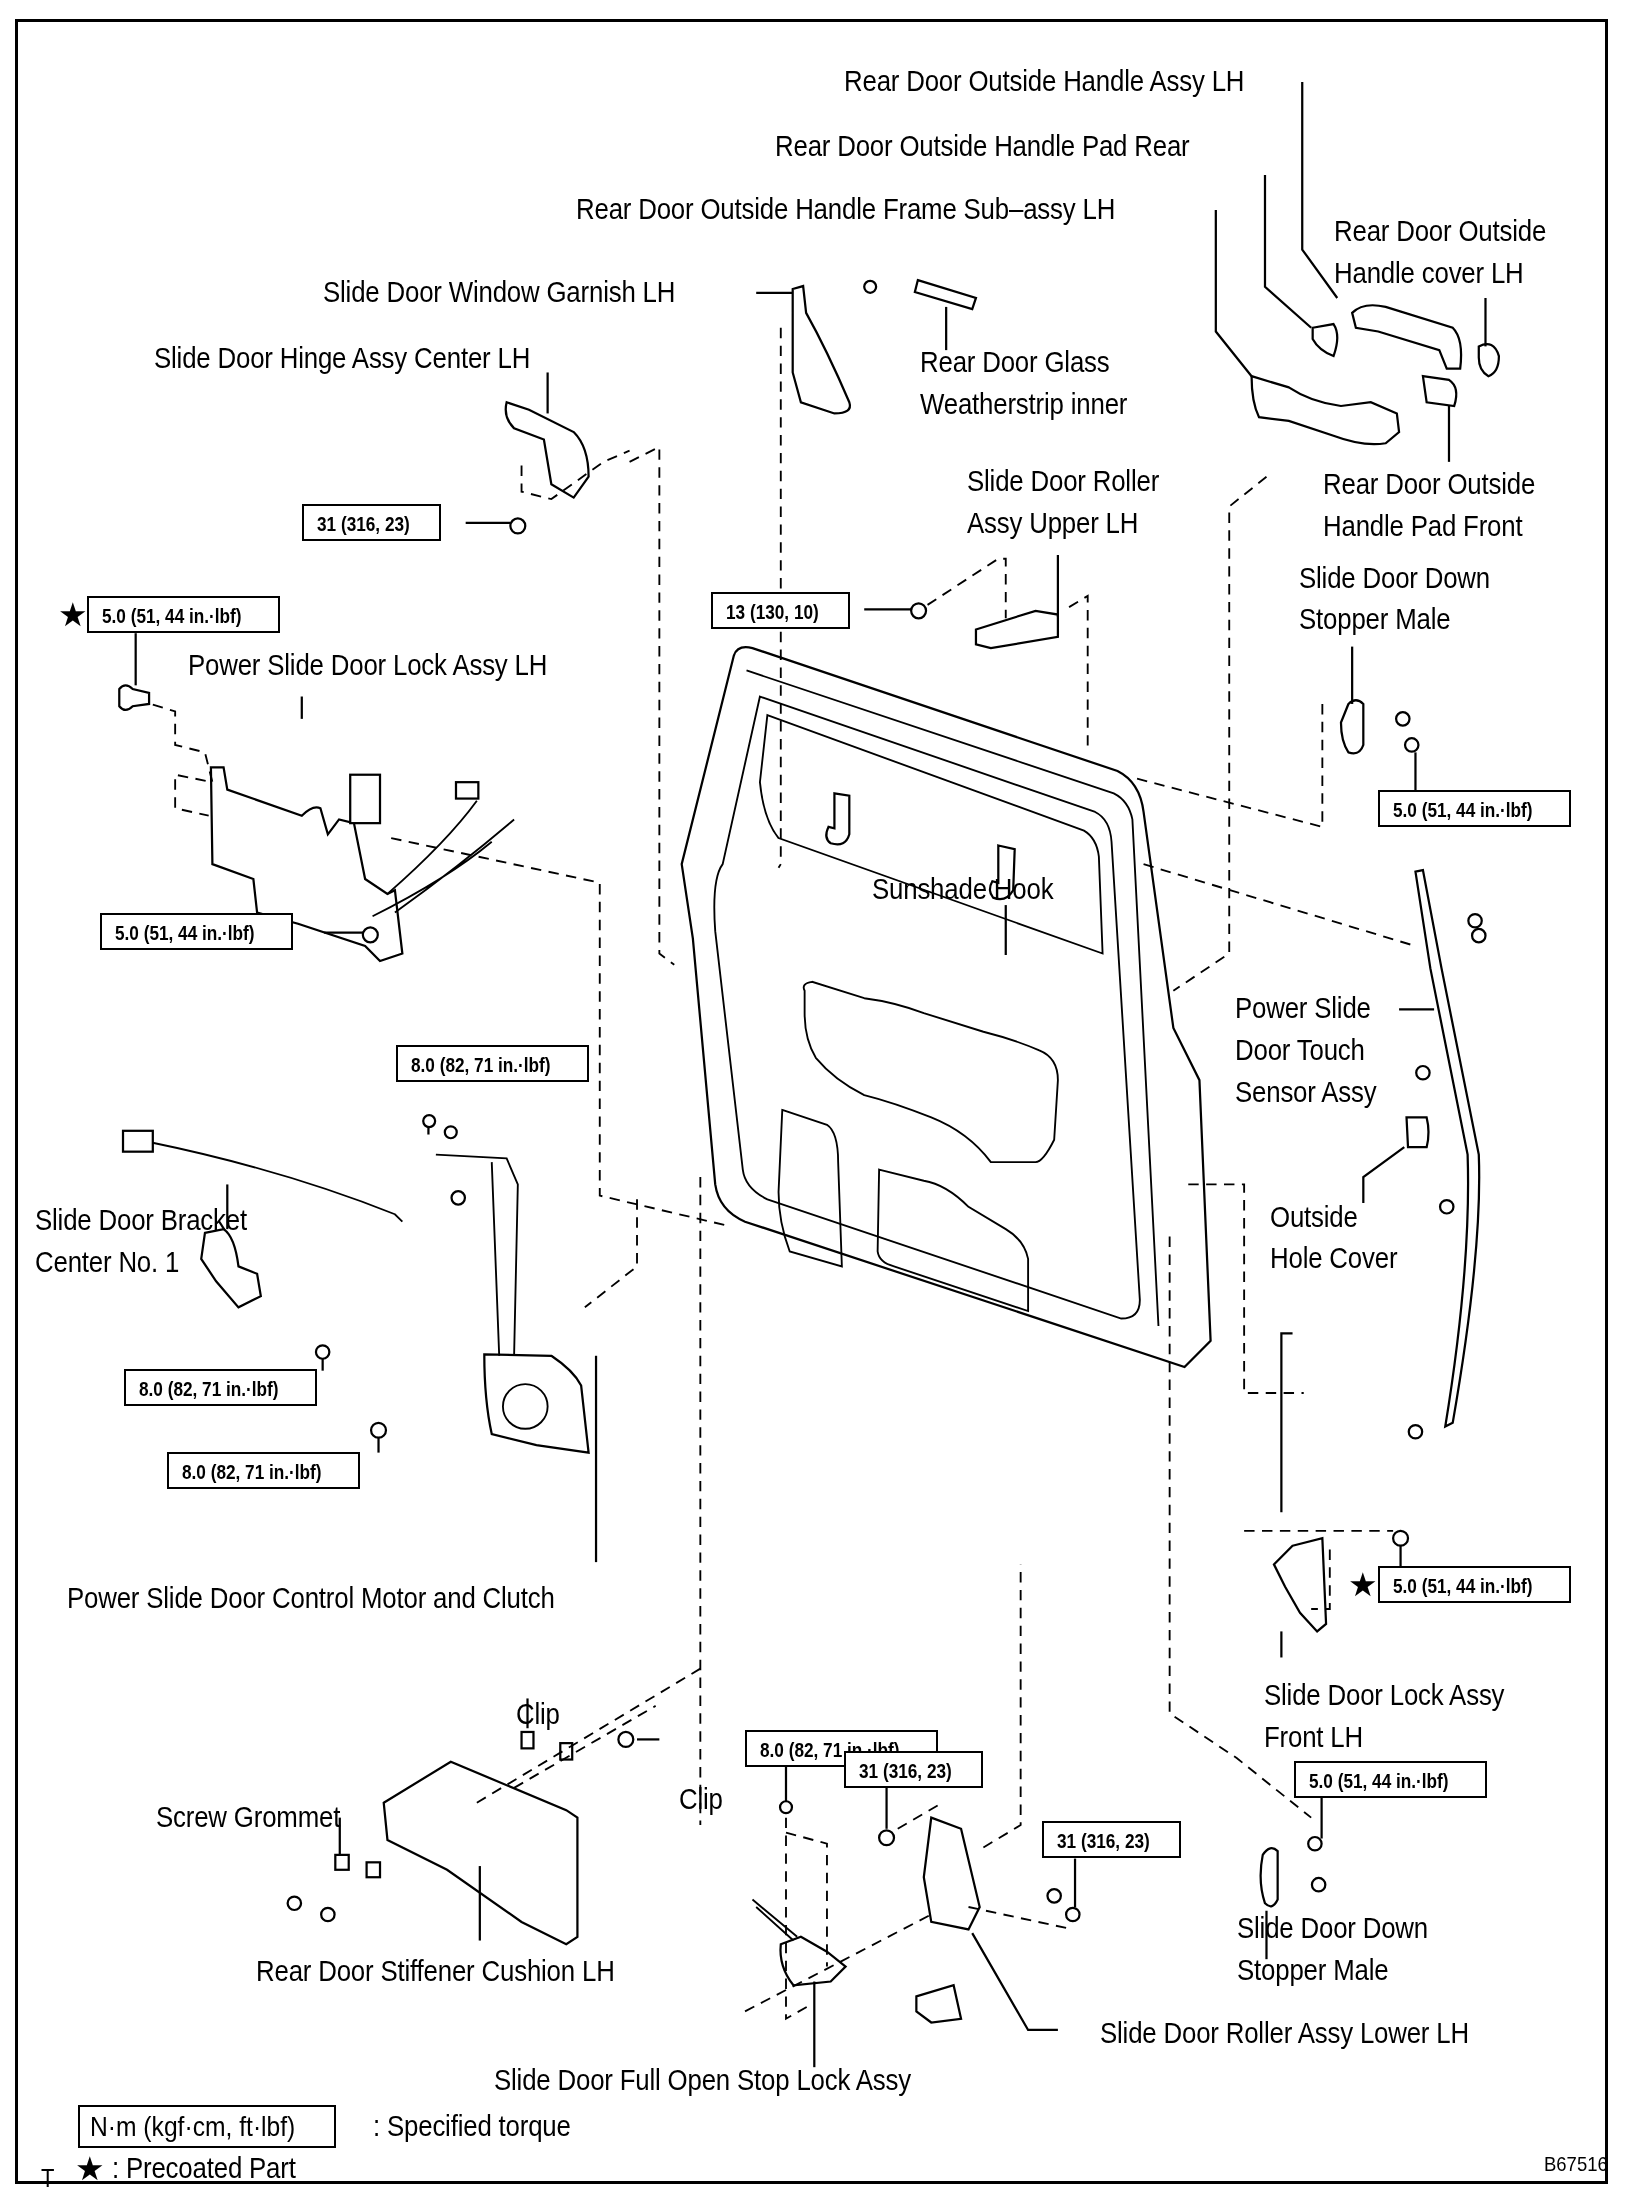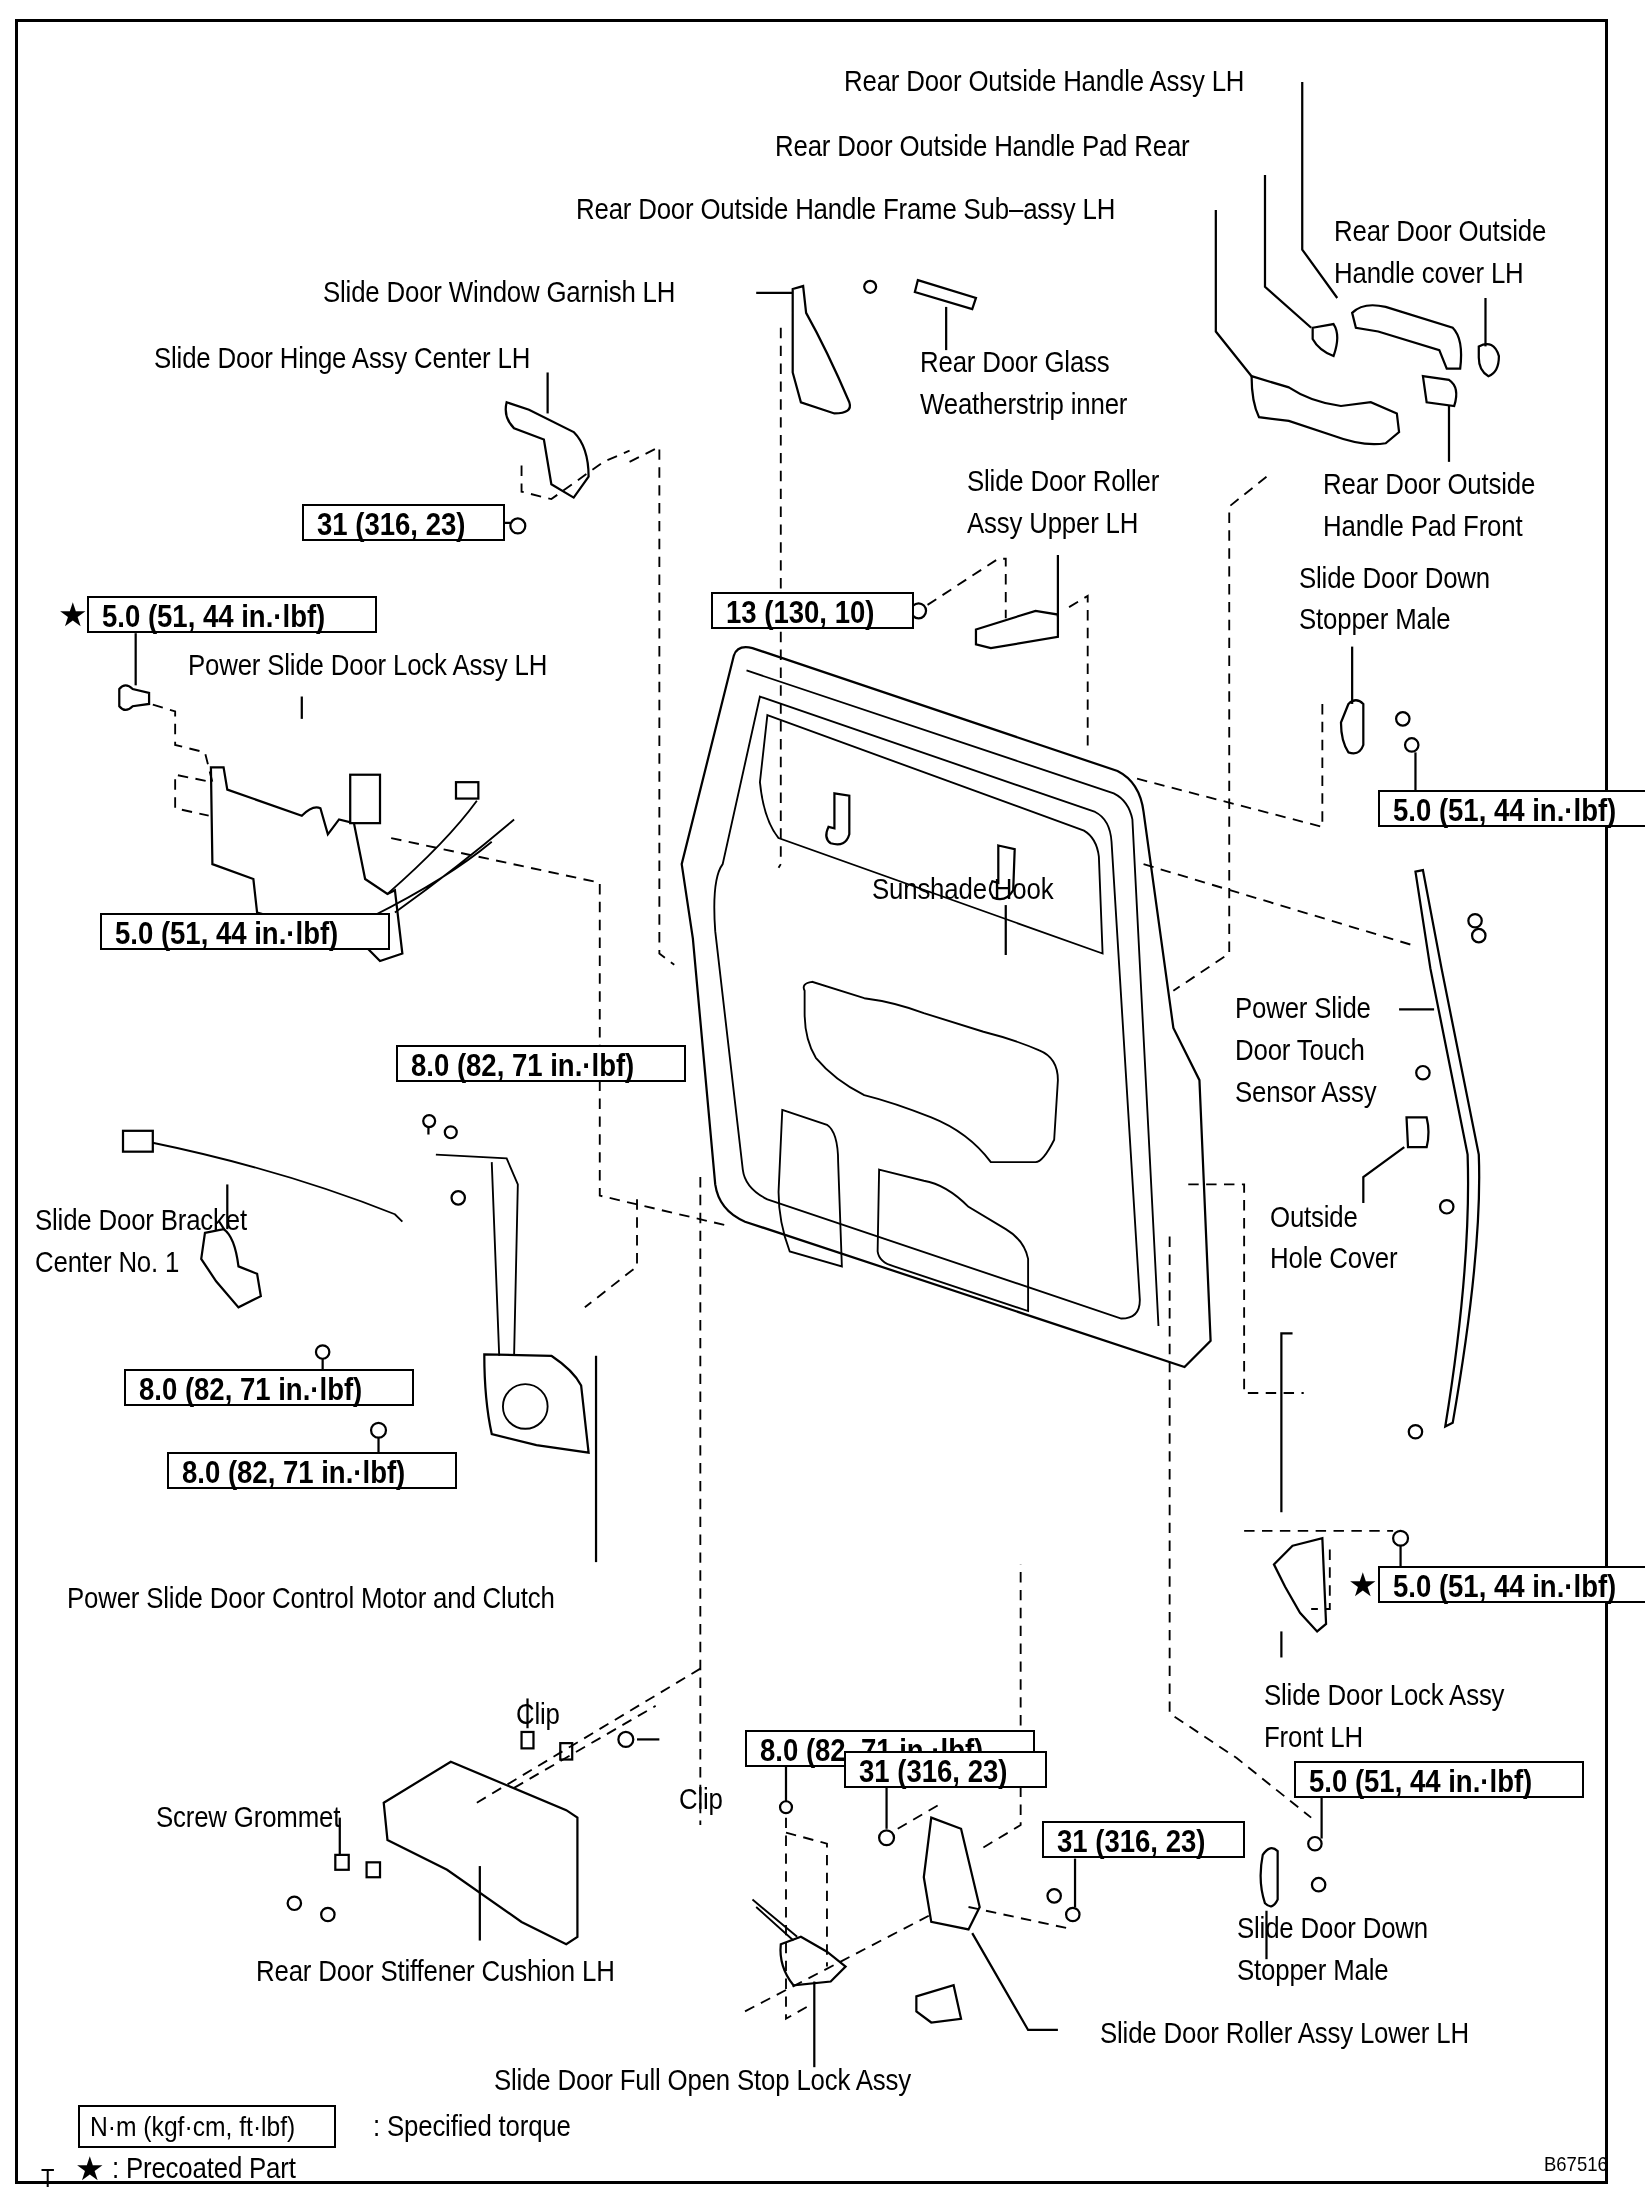--- a/index.html
+++ b/index.html
@@ -4,21 +4,21 @@
 <style>
   html, body { margin: 0; padding: 0; background: #ffffff; }
   body { width: 1645px; height: 2205px; position: relative; overflow: hidden;
          font-family: "Liberation Sans", "DejaVu Sans", sans-serif; color: #000; }
   #frame { position: absolute; left: 15px; top: 19.4px; width: 1593px; height: 2165px;
            border: 3px solid #000; box-sizing: border-box; }
   svg#art { position: absolute; left: 0; top: 0; width: 1645px; height: 2205px; }
   .lbl { position: absolute; font-size: 30px; line-height: 42px; white-space: nowrap;
          transform: scaleX(0.86); transform-origin: left top; letter-spacing: -0.2px; }
   .tq { position: absolute; border: 2.2px solid #000; background: #fff; font-weight: bold;
-        font-size: 32px; height: 37px; line-height: 36px; box-sizing: border-box; padding: 0 13.4px;
+        font-size: 20px; height: 37px; line-height: 36px; box-sizing: border-box; padding: 0 13.4px;
         white-space: nowrap; }
   .tq span { display: inline-block; transform: scaleX(0.86); transform-origin: left center; }
   .star { position: absolute; font-size: 33px; line-height: 33px; }
   .legend-box { position: absolute; border: 2.2px solid #000; font-size: 28px; height: 43px;
                 line-height: 40px; padding: 0 10.4px; box-sizing: border-box; white-space: nowrap; }
   .legend-box span { display: inline-block; transform: scaleX(0.88); transform-origin: left center; }
   .small { position: absolute; font-size: 21px; transform: scaleX(0.88); transform-origin: left top; }
   .ln { stroke: #000; stroke-width: 3; fill: none; }
   .dash { stroke: #000; stroke-width: 2.5; fill: none; stroke-dasharray: 14 10; }
   .part { stroke: #000; stroke-width: 3; fill: #fff; }

